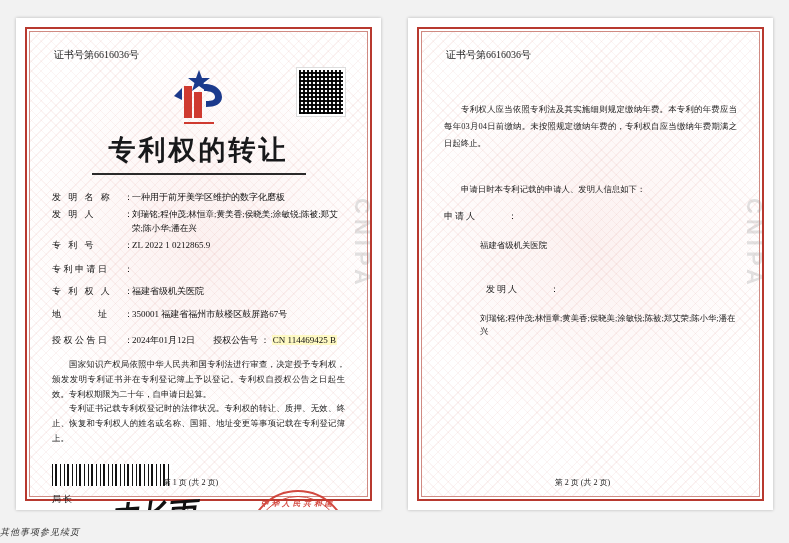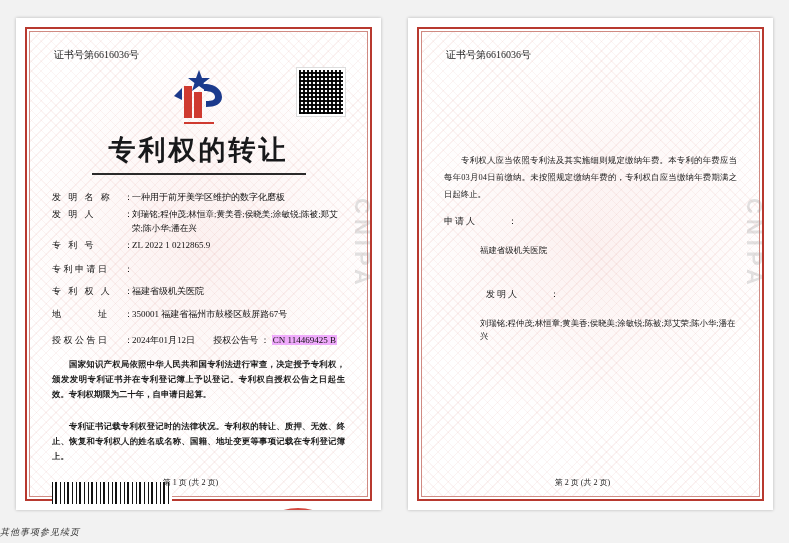--- a/index.html
+++ b/index.html
@@ -92,27 +92,27 @@
   .fields{margin-top:16px;font-size:9px;line-height:1.55;}
   .frow{display:flex;align-items:flex-start;margin-bottom:3.5px;}
   .flabel{
     width:72px;flex:none;
     letter-spacing:2.5px;
     color:#111;
   }
   .fcolon{width:8px;flex:none;}
   .fval{flex:1;color:#111;word-break:break-all;}
   .fval.small{font-size:8.6px;}
-  .hl{background:#f0abfc;padding:0 1px;}
+  .hl{background:#fef9c3;padding:0 1px;}
   
   .para{
     font-size:8.4px;line-height:1.75;text-indent:17px;
-    margin-top:10px;text-align:justify;color:#1b1b1b;font-weight:bold;
-  }
-  .para.tight{margin-top:18px;}
+    margin-top:10px;text-align:justify;color:#1b1b1b;
+  }
+  .para.tight{margin-top:0;}
   
   .barcode{
     margin-top:18px;height:22px;width:120px;
     background:
       repeating-linear-gradient(90deg,#111 0 1px,#fff 1px 3px,#111 3px 5px,#fff 5px 8px,#111 8px 9px,#fff 9px 12px);
   }
   .sig-block{
     position:relative;margin-top:6px;height:74px;
   }
   .sig-labels{
@@ -145,21 +145,21 @@
   }
   .seal-arc-top{top:7px;}
   
   .page-foot{
     position:absolute;left:0;right:16px;bottom:22px;
     text-align:center;font-size:8px;color:#222;
   }
   
   .p2-para{
     font-size:8.4px;line-height:2.0;text-indent:17px;
-    margin-top:91px;text-align:justify;color:#1b1b1b;
+    margin-top:40px;text-align:justify;color:#1b1b1b;
   }
   .p2-lead{
     font-size:8.4px;line-height:1.9;text-indent:17px;
     margin-top:30px;color:#1b1b1b;
   }
   .p2-row{display:flex;font-size:9px;margin-top:12px;}
   .p2-row .k{width:64px;flex:none;letter-spacing:2px;}
   .p2-row .c{width:8px;flex:none;}
   .p2-row .v{flex:1;}
   .p2-row.inv{margin-top:30px;margin-left:42px;}
@@ -287,20 +287,21 @@
     <div class="border-outer"></div>
     <div class="border-inner"></div>
     <div class="guilloche"></div>
     <div class="watermark">CNIPA</div>
 
     <div class="content">
       <div class="cert-no">证书号第6616036号</div>
 
       <div class="p2-para">专利权人应当依照专利法及其实施细则规定缴纳年费。本专利的年费应当每年03月04日前缴纳。未按照规定缴纳年费的，专利权自应当缴纳年费期满之日起终止。</div>
 
+      <div class="p2-lead">申请日时本专利记载的申请人、发明人信息如下：</div>
 
       <div class="p2-row">
         <div class="k">申请人</div>
         <div class="c">：</div>
         <div class="v"></div>
       </div>
       <div class="p2-inv-val">福建省级机关医院</div>
 
       <div class="p2-row inv">
         <div class="k">发明人</div>

